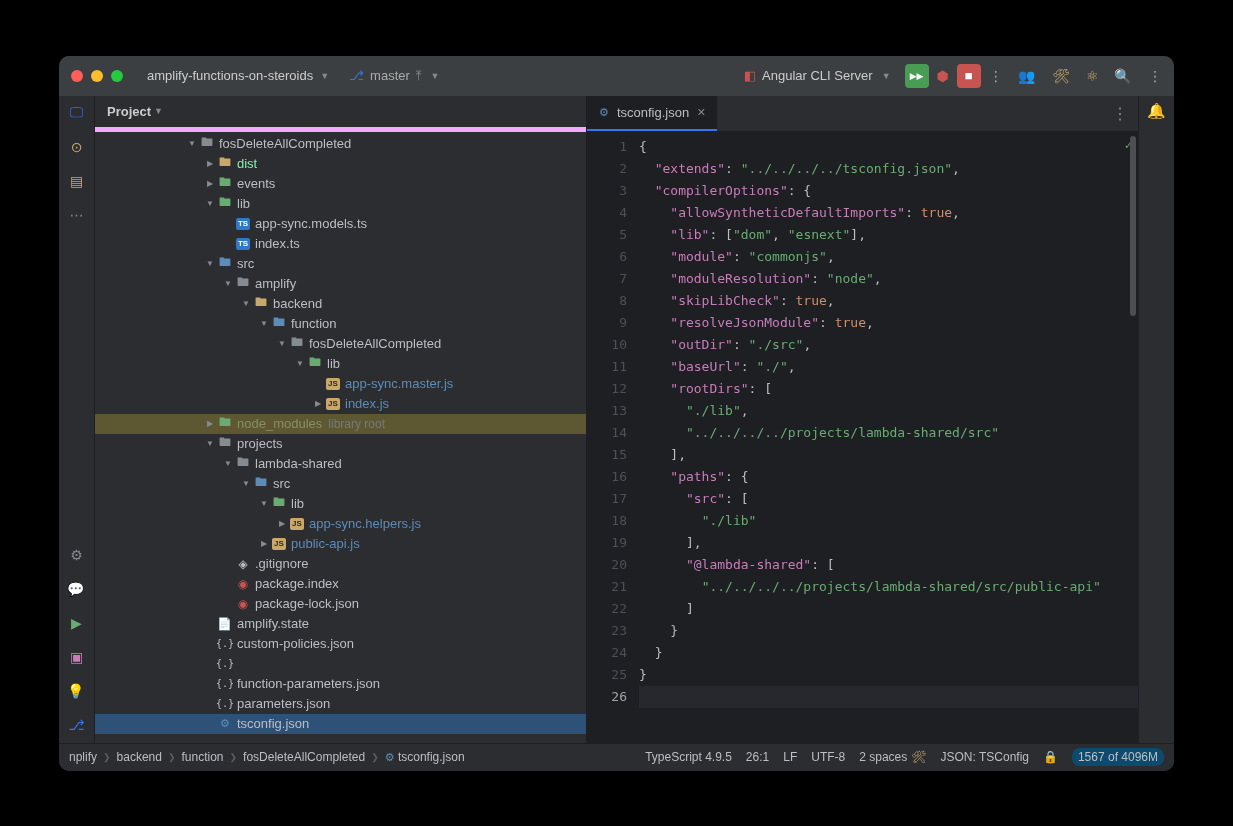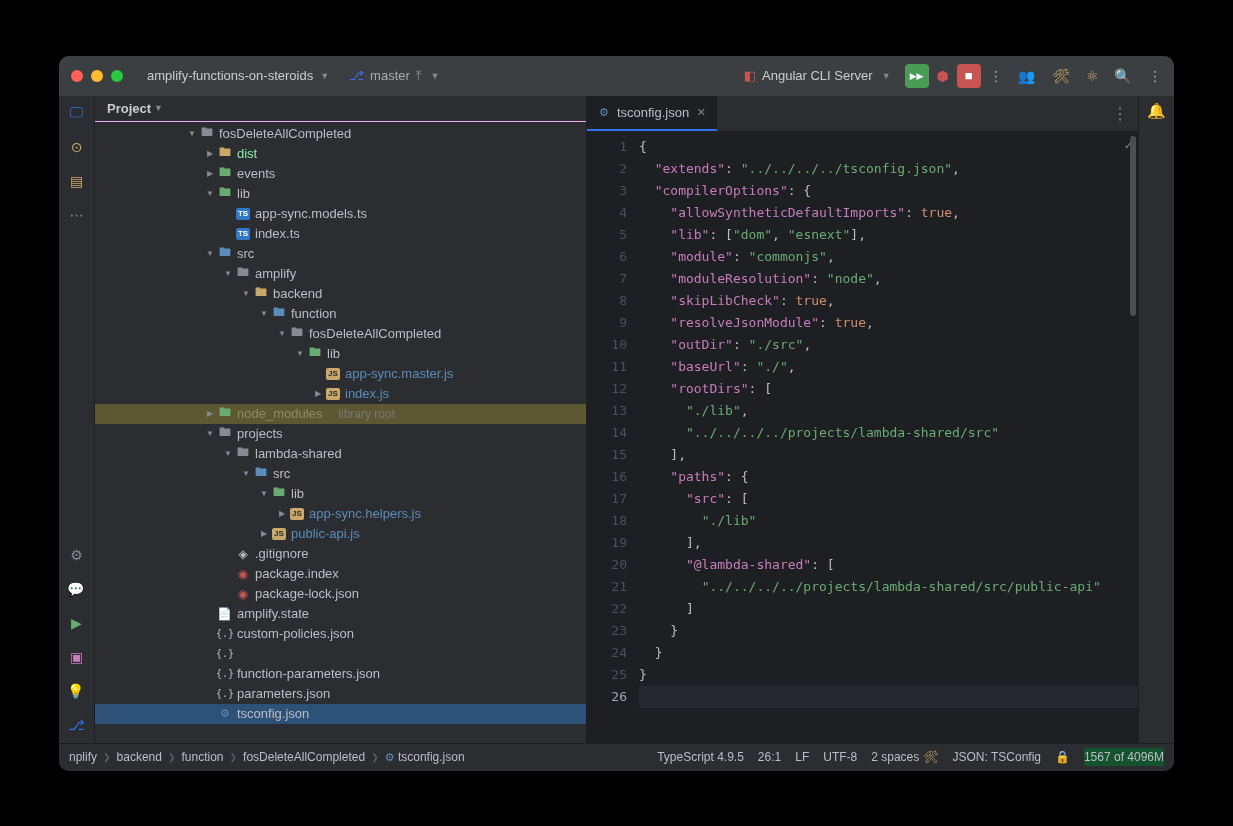--- a/index.html
+++ b/index.html
@@ -16,32 +16,32 @@
 .tb-runbtn { width: 24px; height: 24px; border-radius: 4px; display: flex; align-items: center; justify-content: center; }
 .runbtn-g { background: #499c54; } .runbtn-r { background: #c75450; }
 .tb-icons { display: flex; gap: 16px; margin-left: 16px; align-items: center; }
 .tb-icon { color: #aaa; font-size: 14px; cursor: pointer; }
 .chev { font-size: 9px; margin-left: 3px; color: #888; }
 .body { flex: 1; display: flex; overflow: hidden; }
 .gutter { width: 36px; background: #2b2d30; border-right: 1px solid #1e1f22; display: flex; flex-direction: column; align-items: center; padding-top: 8px; gap: 18px; flex-shrink: 0; }
 .gutter .g-icon { color: #868a91; font-size: 14px; cursor: pointer; }
 .gutter .g-spacer { flex: 1; }
 .sidebar { width: 492px; background: #2b2d30; display: flex; flex-direction: column; border-right: 1px solid #1e1f22; flex-shrink: 0; }
-.sb-head { height: 26px; display: flex; align-items: center; padding: 0 12px; color: #ccc; font-size: 13px; font-weight: 600; border-bottom: 1px solid #f0abfc; }
+.sb-head { height: 36px; display: flex; align-items: center; padding: 0 12px; color: #ccc; font-size: 13px; font-weight: 600; border-bottom: 5px solid #f0abfc; }
 .tree { flex: 1; overflow-y: auto; font-size: 13px; color: #bcbec4; padding-top: 2px; position: relative; }
 .tree-inner { padding-bottom: 10px; }
 .t-row { height: 20px; display: flex; align-items: center; white-space: nowrap; cursor: pointer; }
 .t-row.sel { background: #2d5177; }
 .t-row.nodemod { background: #5d5832; color: #8a8d63; }
 .t-arr { width: 14px; display: inline-flex; justify-content: center; font-size: 8px; color: #868a91; }
 .t-ico { width: 16px; display: inline-flex; justify-content: center; margin-right: 4px; font-size: 12px; }
 .t-txt { }
 .t-dim { color: #86efac; }
 .t-blue { color: #5b8cba; }
-.t-hint { color: #787878; font-size: 12px; margin-left: 16px; }
+.t-hint { color: #787878; font-size: 12px; margin-left: 6px; }
 .ic-fold { color: #868a91; } .ic-fold-y { color: #c9a86a; } .ic-fold-g { color: #6aab73; } .ic-fold-b { color: #5b8cba; }
 .ic-js { background:#c9a86a; color:#2b2d30; font-size:8px; width:14px; height:12px; display:inline-flex; align-items:center; justify-content:center; border-radius:2px; font-weight:700;}
 .ic-ts { background:#3178c6; color:#fff; font-size:8px; width:14px; height:12px; display:inline-flex; align-items:center; justify-content:center; border-radius:2px; font-weight:700;}
 .ic-json { color: #bcbec4; font-family: monospace; font-size: 10px; }
 .ic-red { color: #c75450; }
 .ic-gear { color: #5b8cba; font-size: 11px; }
 .tree::-webkit-scrollbar { width: 10px; } .tree::-webkit-scrollbar-thumb { background: #4c4e52; border-radius: 5px; }
 .main { flex: 1; display: flex; flex-direction: column; background: #1e1f22; overflow: hidden; }
 .tabs { height: 36px; background: #2b2d30; display: flex; align-items: stretch; border-bottom: 1px solid #1e1f22; }
 .tab { display: flex; align-items: center; padding: 0 12px; gap: 8px; font-size: 13px; color: #bcbec4; border-bottom: 2px solid #3574f0; background: #1e1f22; }
@@ -55,21 +55,21 @@
 .tok-s { color: #6aab73; } .tok-kw { color: #cf8e6d; }
 .tok-key { color: #c77dbb; }
 .check { position: absolute; top: 6px; right: 6px; color: #6aab73; font-size: 12px; }
 .right-gutter { width: 36px; background: #2b2d30; border-left: 1px solid #1e1f22; display: flex; flex-direction: column; align-items: center; padding-top: 6px; flex-shrink: 0; }
 .bell { color: #3574f0; font-size: 15px; }
 .statusbar { height: 28px; background: #2b2d30; border-top: 1px solid #1e1f22; display: flex; align-items: center; padding: 0 10px; font-size: 12px; color: #bcbec4; flex-shrink: 0; }
 .crumbs { display: flex; align-items: center; gap: 6px; }
 .crumb-sep { color: #5a5d63; font-size: 9px; }
 .sb-sp { flex: 1; }
 .sb-item { margin-left: 14px; display: flex; align-items: center; gap: 4px; }
-.sb-mem { background: #14532d; padding: 2px 0; border-radius: 2px; }
+.sb-mem { background: #0c4a6e; padding: 2px 6px; border-radius: 8px; }
 .ed-scroll { position: absolute; right: 2px; top: 4px; width: 6px; height: 180px; background: #4c4e52; border-radius: 3px; }
 </style>
 </head>
 <body>
 
 <div class="window">
 
   <div class="titlebar">
     <div class="traffic">
       <div class="tlight tl-r"></div>

